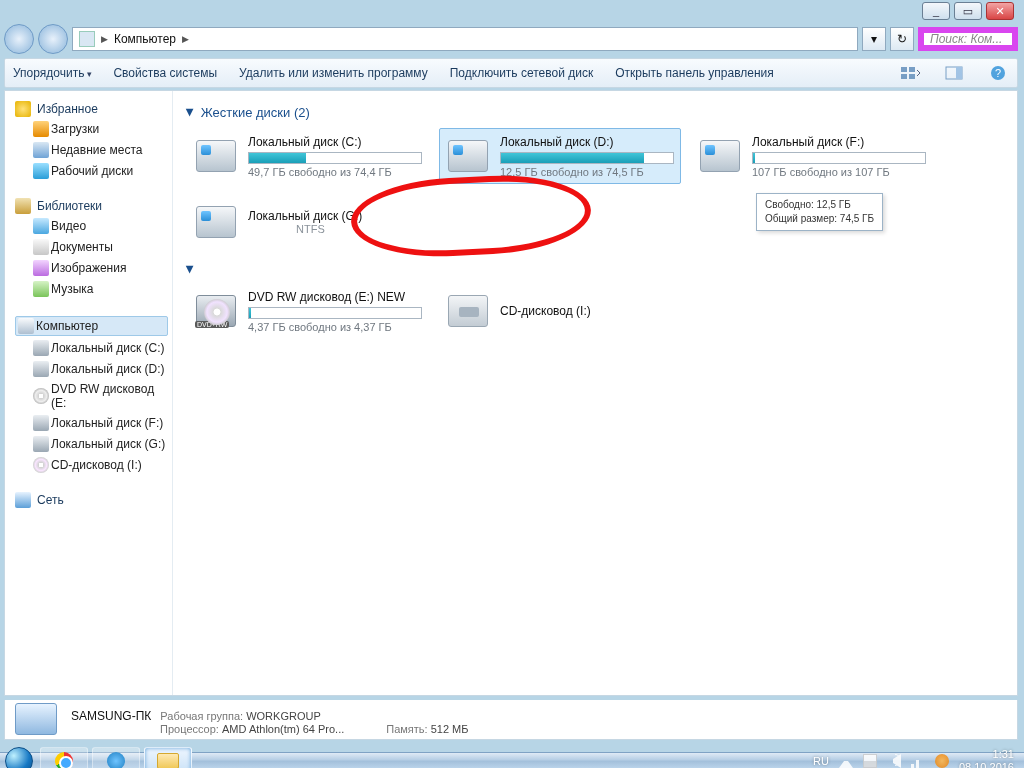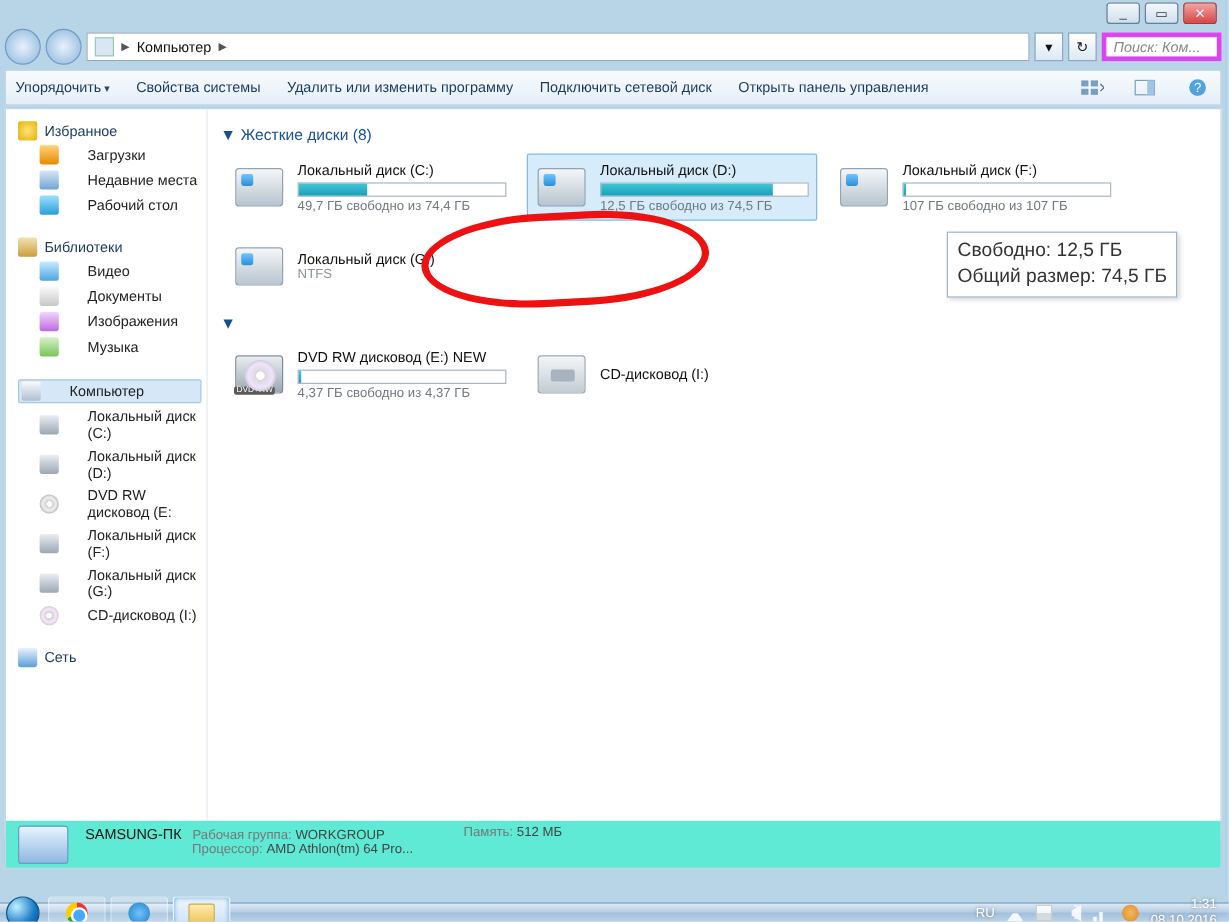--- a/index.html
+++ b/index.html
@@ -35,21 +35,21 @@
   border:1px solid #6f9bc7;
 }
 .path {
   flex:1; height:24px; background:#fff; border:1px solid #8fa9bf;
   display:flex; align-items:center; padding:0 6px; gap:6px; font-size:12px;
 }
 .path .crumb-icon { width:16px;height:16px; background:#d9e7f3; border:1px solid #9cb; }
 .path .tri { color:#555; font-size:9px; }
 .path-btn { width:24px;height:24px; border:1px solid #8fa9bf; background:linear-gradient(#fff,#dde9f3); display:flex;align-items:center;justify-content:center; }
 .search {
-  width:100px; height:24px; border:4px solid #d946ef; background:#fff;
+  width:100px; height:24px; border:6px solid #d946ef; background:#fff;
   padding:0 6px; font-style:italic; color:#888; display:flex; align-items:center;
 }
 
 .toolbar {
   position:absolute; left:4px; right:6px; top:58px; height:30px;
   background: linear-gradient(#f8fbfe,#e4eef7);
   border:1px solid #c6d7e3; border-radius:2px;
   display:flex; align-items:center; padding:0 8px; gap:22px;
   font-size:12px; color:#1a3a5d;
 }
@@ -63,21 +63,21 @@
   position:absolute; left:4px; right:6px; top:90px; bottom:72px;
   background:#fff; border:1px solid #c6d7e3;
   display:flex;
 }
 .side {
   width:168px; border-right:1px solid #e4ecf2; padding:8px 4px 8px 10px;
   display:flex; flex-direction:column; gap:3px;
   font-size:12px;
 }
 .side .hdr { display:flex; align-items:center; gap:6px; margin-top:2px; color:#1a3a5d; }
-.side .row { display:flex; align-items:center; gap:24px; padding:1px 2px 1px 18px; color:#222; }
+.side .row { display:flex; align-items:center; gap:2px; padding:1px 2px 1px 18px; color:#222; }
 .side .row.sel { background:#d6e8f7; border:1px solid #9ec9e8; border-radius:2px; }
 .side .sep { height:10px; }
 .ic { width:16px;height:16px; flex:0 0 16px; display:inline-block; border-radius:2px; }
 .ic-star { background:radial-gradient(#ffe27a,#e6b200); }
 .ic-dl   { background:linear-gradient(#ffd27a,#e68a00); }
 .ic-rec  { background:linear-gradient(#d9e7f3,#6fa3d6); }
 .ic-desk { background:linear-gradient(#9adfff,#2a9ed8); }
 .ic-lib  { background:linear-gradient(#f1e2b3,#c99e3a); }
 .ic-vid  { background:linear-gradient(#c6e9ff,#4aa7e0); }
 .ic-doc  { background:linear-gradient(#f9f9f9,#c7c7c7); }
@@ -134,39 +134,39 @@
 }
 .drive .dicon .cd3d::after{
   content:""; position:absolute; left:10px; top:11px; width:20px; height:10px;
   background:#a7b4c0; border-radius:2px;
 }
 .drive .info { flex:1; }
 .drive .nm { font-size:12px; color:#111; }
 .drive .bar { width:100%; height:12px; background:#fff; border:1px solid #aab6c2; margin:3px 0 2px; position:relative; }
 .drive .bar .fill { position:absolute; left:0; top:0; bottom:0; background:linear-gradient(#40c5d8,#1a9fb8); }
 .drive .free { font-size:11px; color:#707880; }
-.drive .sub { font-size:11px; color:#8b939b; }
+.drive .sub { font-size:11px; color:#8b939b;margin-left:48px; }
 
 .tooltip {
   position:absolute; left:583px; top:102px;
-  background:#fff; border:1px solid #9cb3c7; padding:4px 8px; font-size:16px;
-  color:#333; box-shadow:2px 2px 4px rgba(0,0,0,.15); line-height:1.4;margin-left:33px;
+  background:#fff; border:1px solid #9cb3c7; padding:4px 8px; font-size:10px;
+  color:#333; box-shadow:2px 2px 4px rgba(0,0,0,.15); line-height:1.4;
 }
 
 .redcircle{
   position:absolute; border:6px solid #e11; border-radius:50%/60%;
   width:240px; height:78px; left:178px; top:86px; transform:rotate(-3deg);
   pointer-events:none;
 }
 
 
 .details {
-  position:absolute; left:4px; right:6px; bottom:44px; height:40px;
-  background:#5eead4; border:1px solid #c6d7e3; border-top:none;
-  display:flex; align-items:flex-start; gap:14px; padding:4px 10px;
+  position:absolute; left:4px; right:6px; bottom:28px; height:40px;
+  background:#ffffff; border:1px solid #c6d7e3; border-top:none;
+  display:flex; align-items:flex-end; gap:14px; padding:4px 10px;
   font-size:11px; color:#444;
 }
 .details .large-ic {
   width:42px;height:32px; background:linear-gradient(#e7f3ff,#8fb8e0);
   border:1px solid #6f9bc7; border-radius:3px;
 }
 .details .nm { font-size:12px; color:#111; margin-right:6px; }
 .details .lbl { color:#777; }
 
 
@@ -279,21 +279,21 @@
     <div class="row">
         <span class="ic ic-dl"></span>
         <span>Загрузки</span>
       </div>
     <div class="row">
         <span class="ic ic-rec"></span>
         <span>Недавние места</span>
       </div>
     <div class="row">
         <span class="ic ic-desk"></span>
-        <span>Рабочий стол</span>
+        <span>Рабочий диски</span>
       </div>
     <div class="sep"></div>
     <div class="hdr">
         <span class="ic ic-lib"></span>
         <span>Библиотеки</span>
       </div>
     <div class="row">
         <span class="ic ic-vid"></span>
         <span>Видео</span>
       </div>
@@ -341,21 +341,21 @@
     <div class="sep"></div>
     <div class="hdr">
         <span class="ic ic-net"></span>
         <span>Сеть</span>
       </div>
   </div>
 
   <div class="content">
     <div class="group-h">
         <span class="tri">▶</span>
-        <span>Жесткие диски (8)</span>
+        <span>Жесткие диски (2)</span>
       </div>
     <div class="drives">
       <div class="drive">
         <div class="dicon">
             <div class="hdd3d"></div>
           </div>
         <div class="info">
           <div class="nm">Локальный диск (C:)</div>
           <div class="bar">
               <div class="fill" style="width:33%"></div>

